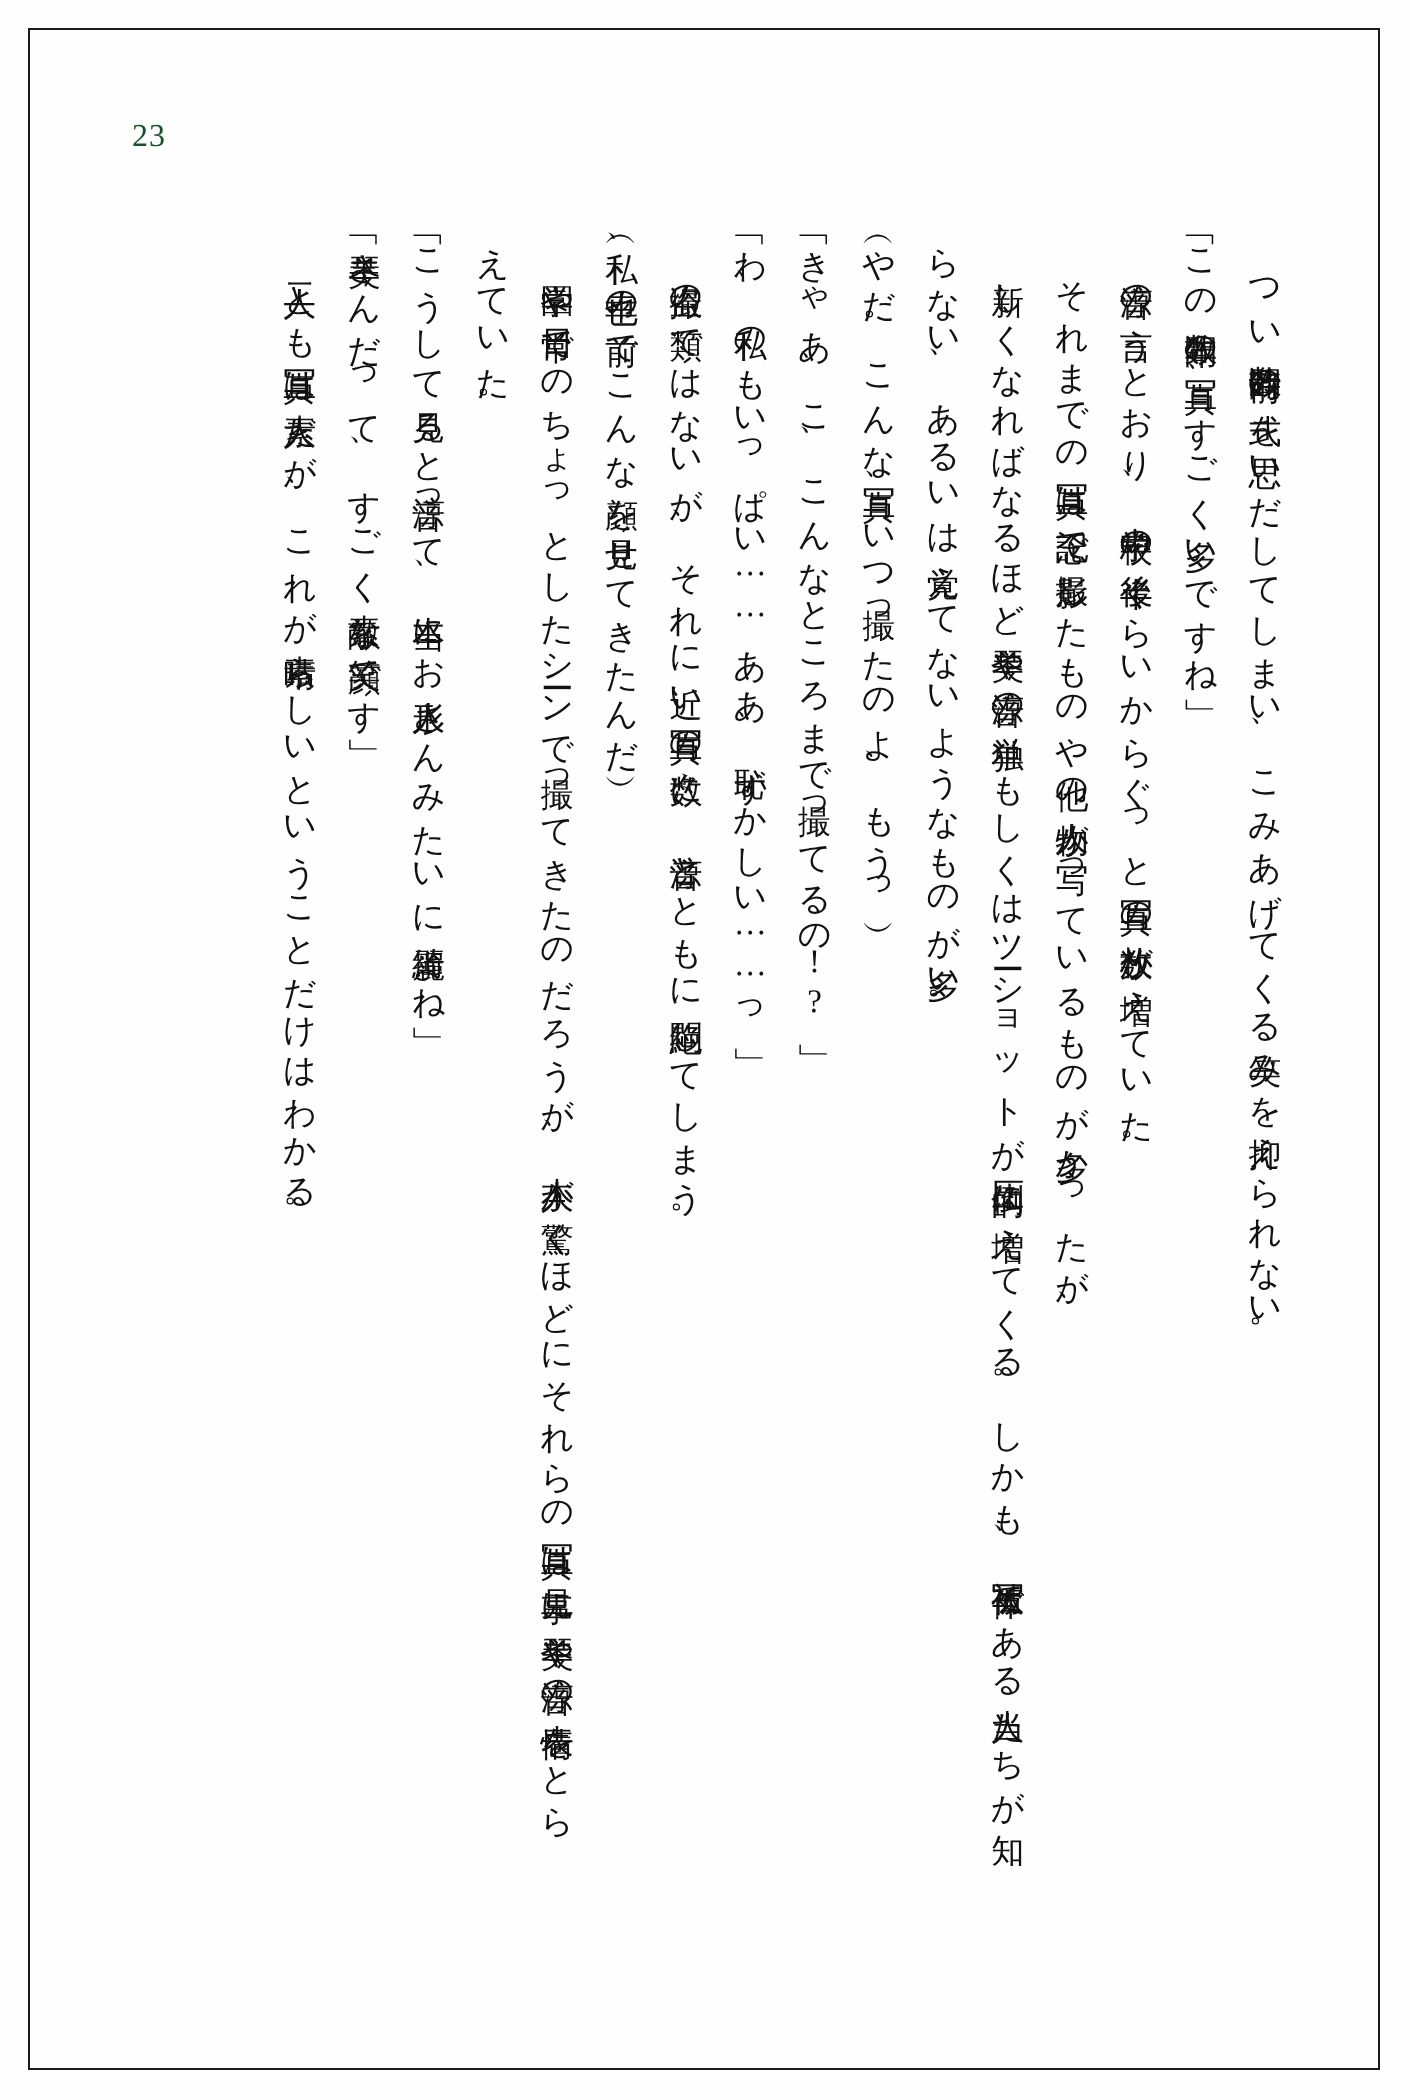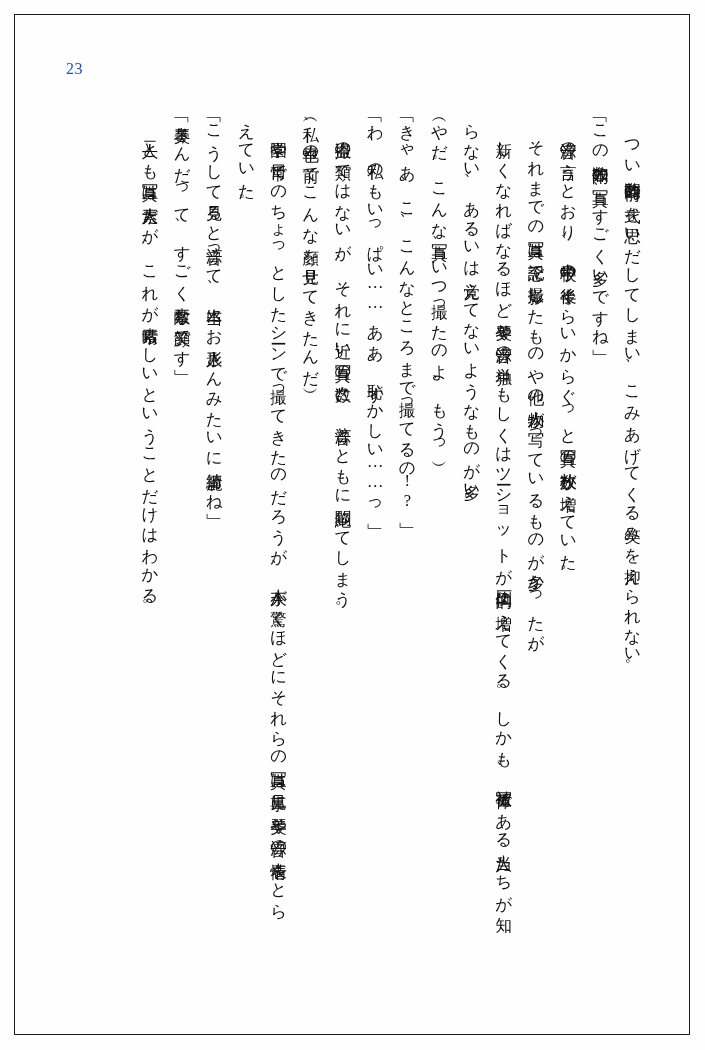--- a/index.html
+++ b/index.html
@@ -27,21 +27,21 @@
     box-sizing: border-box;
   }
 
   
   .page-number {
     position: absolute;
     left: 66px;
     top: 60px;
     font-size: 16px;
     letter-spacing: 0.5px;
-    color: #1d4ed8;
+    color: #14532d;
   }
 
   
   .text-body {
     position: absolute;
     left: 48px;
     top: 112px;
     width: 600px;
     height: 800px;
     writing-mode: vertical-rl;

